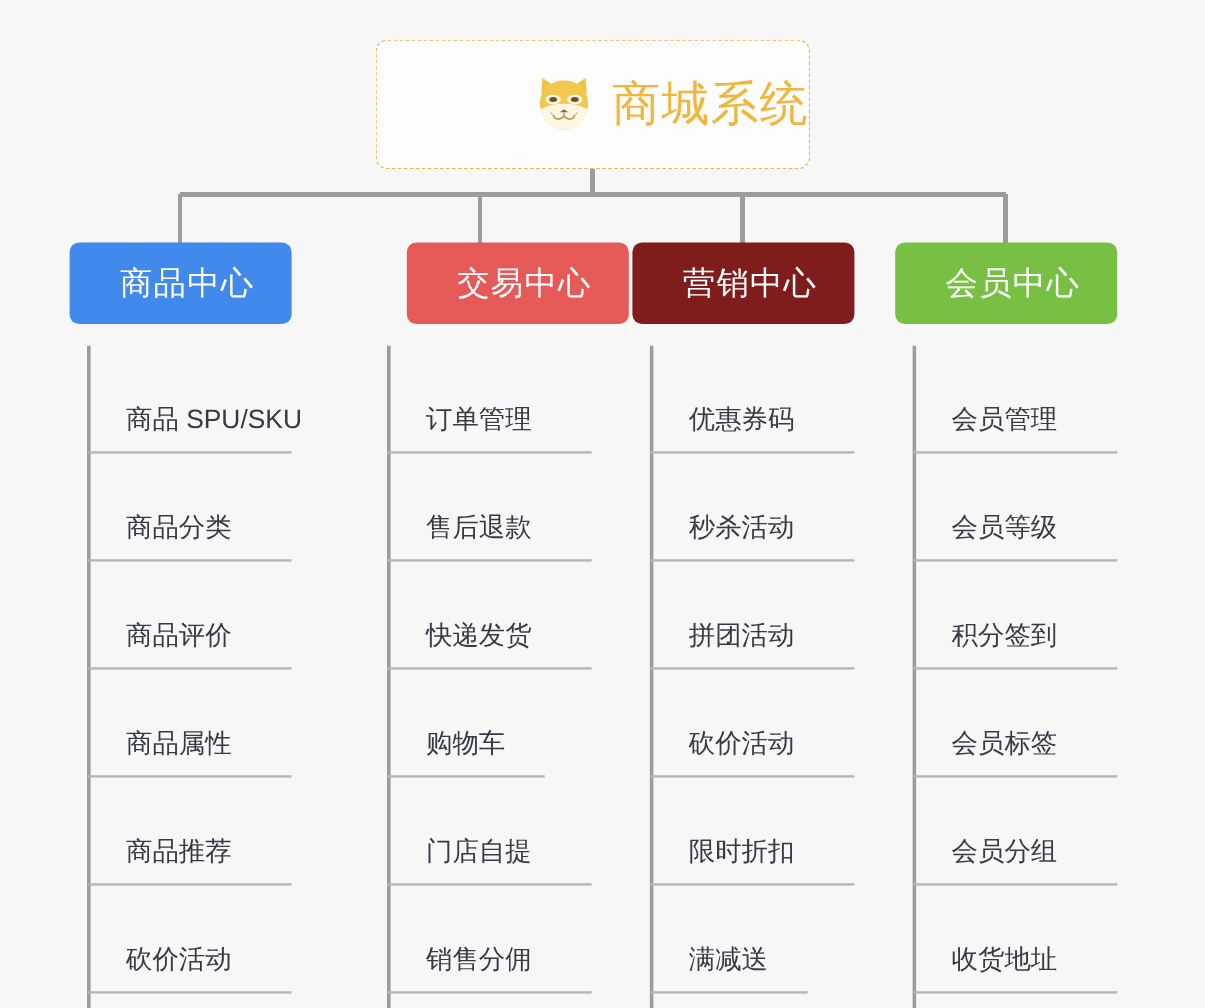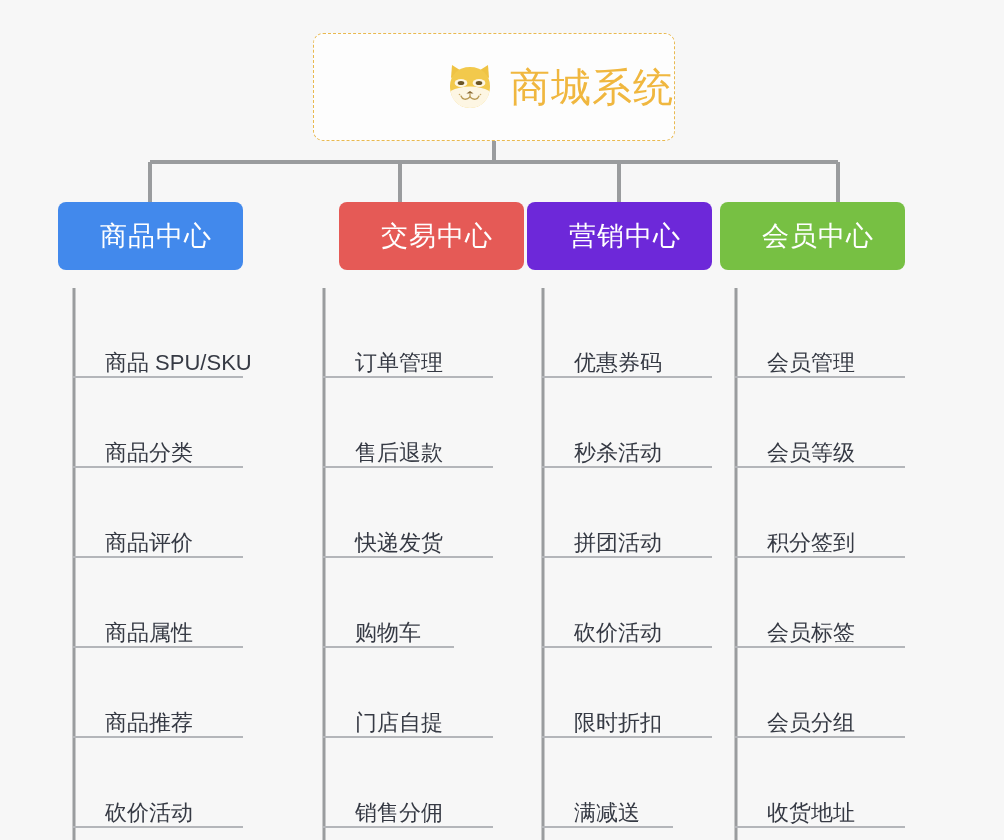--- a/index.html
+++ b/index.html
@@ -69,59 +69,59 @@
     height: 640px;
   }
   .column {
     position: absolute;
     top: 0;
     width: 185px;
   }
   .col-0 { left: 58px; }
   .col-1 { left: 308px; }
   .col-2 { left: 527px; }
-  .col-3 { left: 720px; font-family: Liberation Serif, serif; }
+  .col-3 { left: 746px; font-family: Liberation Serif, serif; }
 
   .cat-box {
     width: 185px;
     height: 68px;
     border-radius: 8px;
     display: flex;
     align-items: center;
     justify-content: center;
     color: #ffffff;
     font-size: 27px;
     letter-spacing: 1px;
     box-sizing: border-box;
     padding-left: 11px;
   }
   .cat-box.blue   { background: #4289ec; }
   .cat-box.red    { background: #e55a56; margin-left: 31px; }
-  .cat-box.orange { background: #6d28d9; }
+  .cat-box.orange { background: #7f1d1d; }
   .cat-box.green  { background: #77c043; }
 
   .leaf-list {
     position: relative;
     margin-top: 18px;
     padding-left: 15px;
   }
   .leaf-item {
     position: relative;
     height: 90px;
     display: flex;
     flex-direction: column;
     justify-content: flex-end;
     box-sizing: border-box;
   }
   .leaf-label {
     font-size: 22px;
     color: #363a44;
     white-space: nowrap;
     padding-left: 32px;
-    padding-bottom: 1px;
+    padding-bottom: 14px;
     line-height: 1.1;
   }
   .leaf-rule {
     height: 2px;
     background: #b4b6ba;
     width: 100%;
   }
 </style>
 </head>
 <body>

